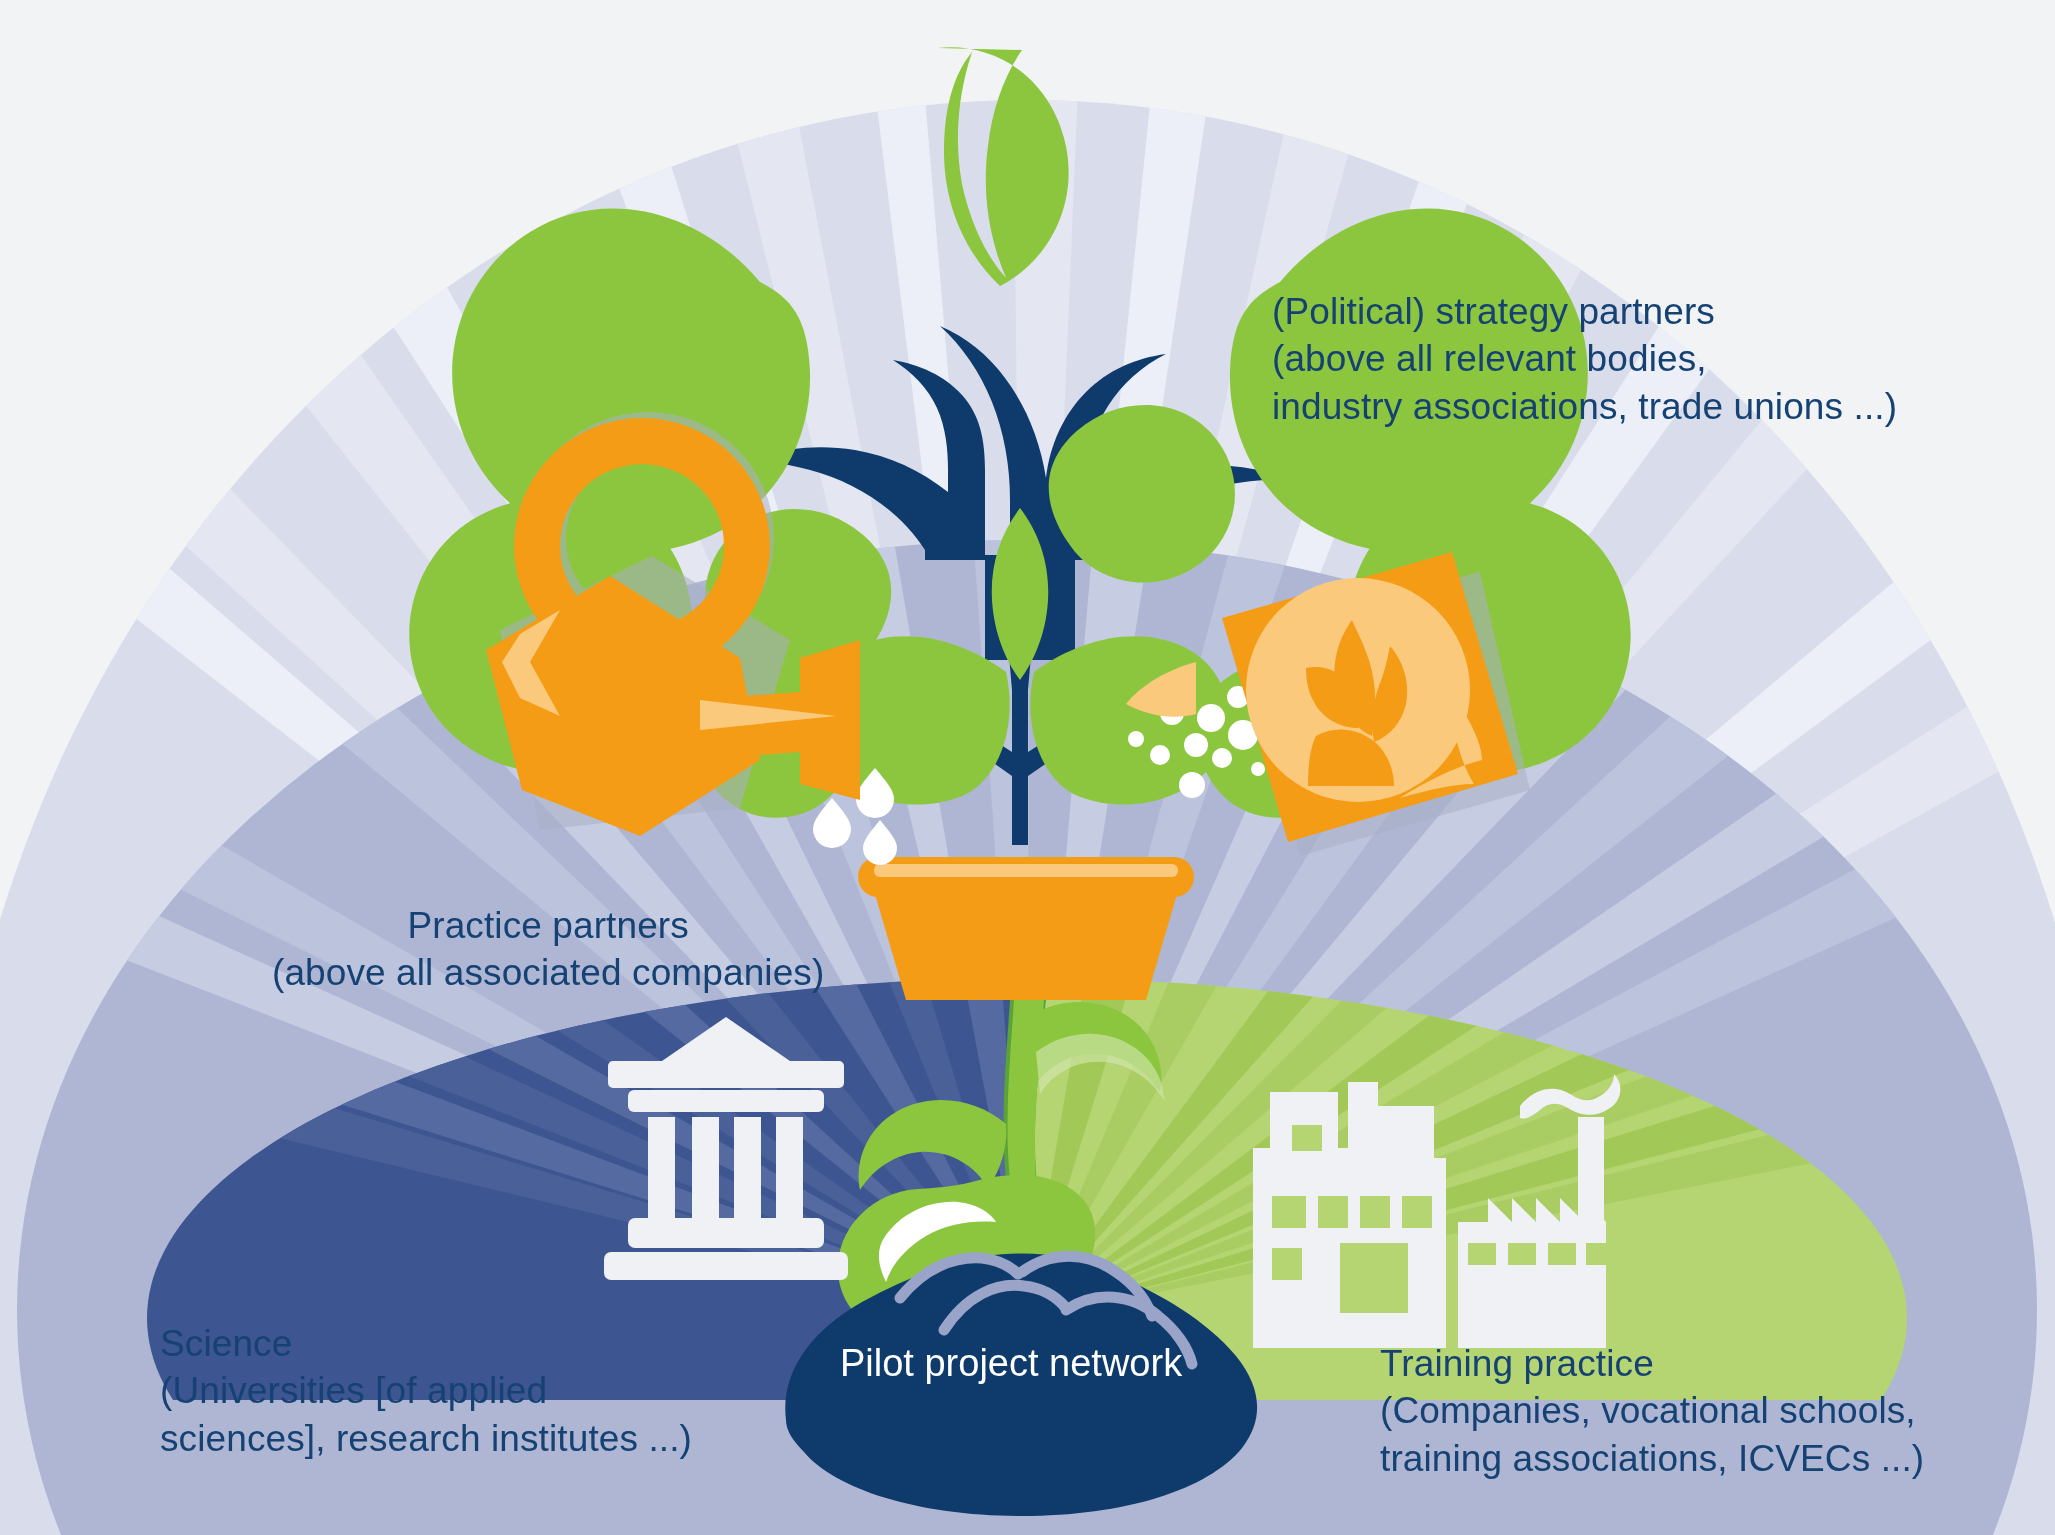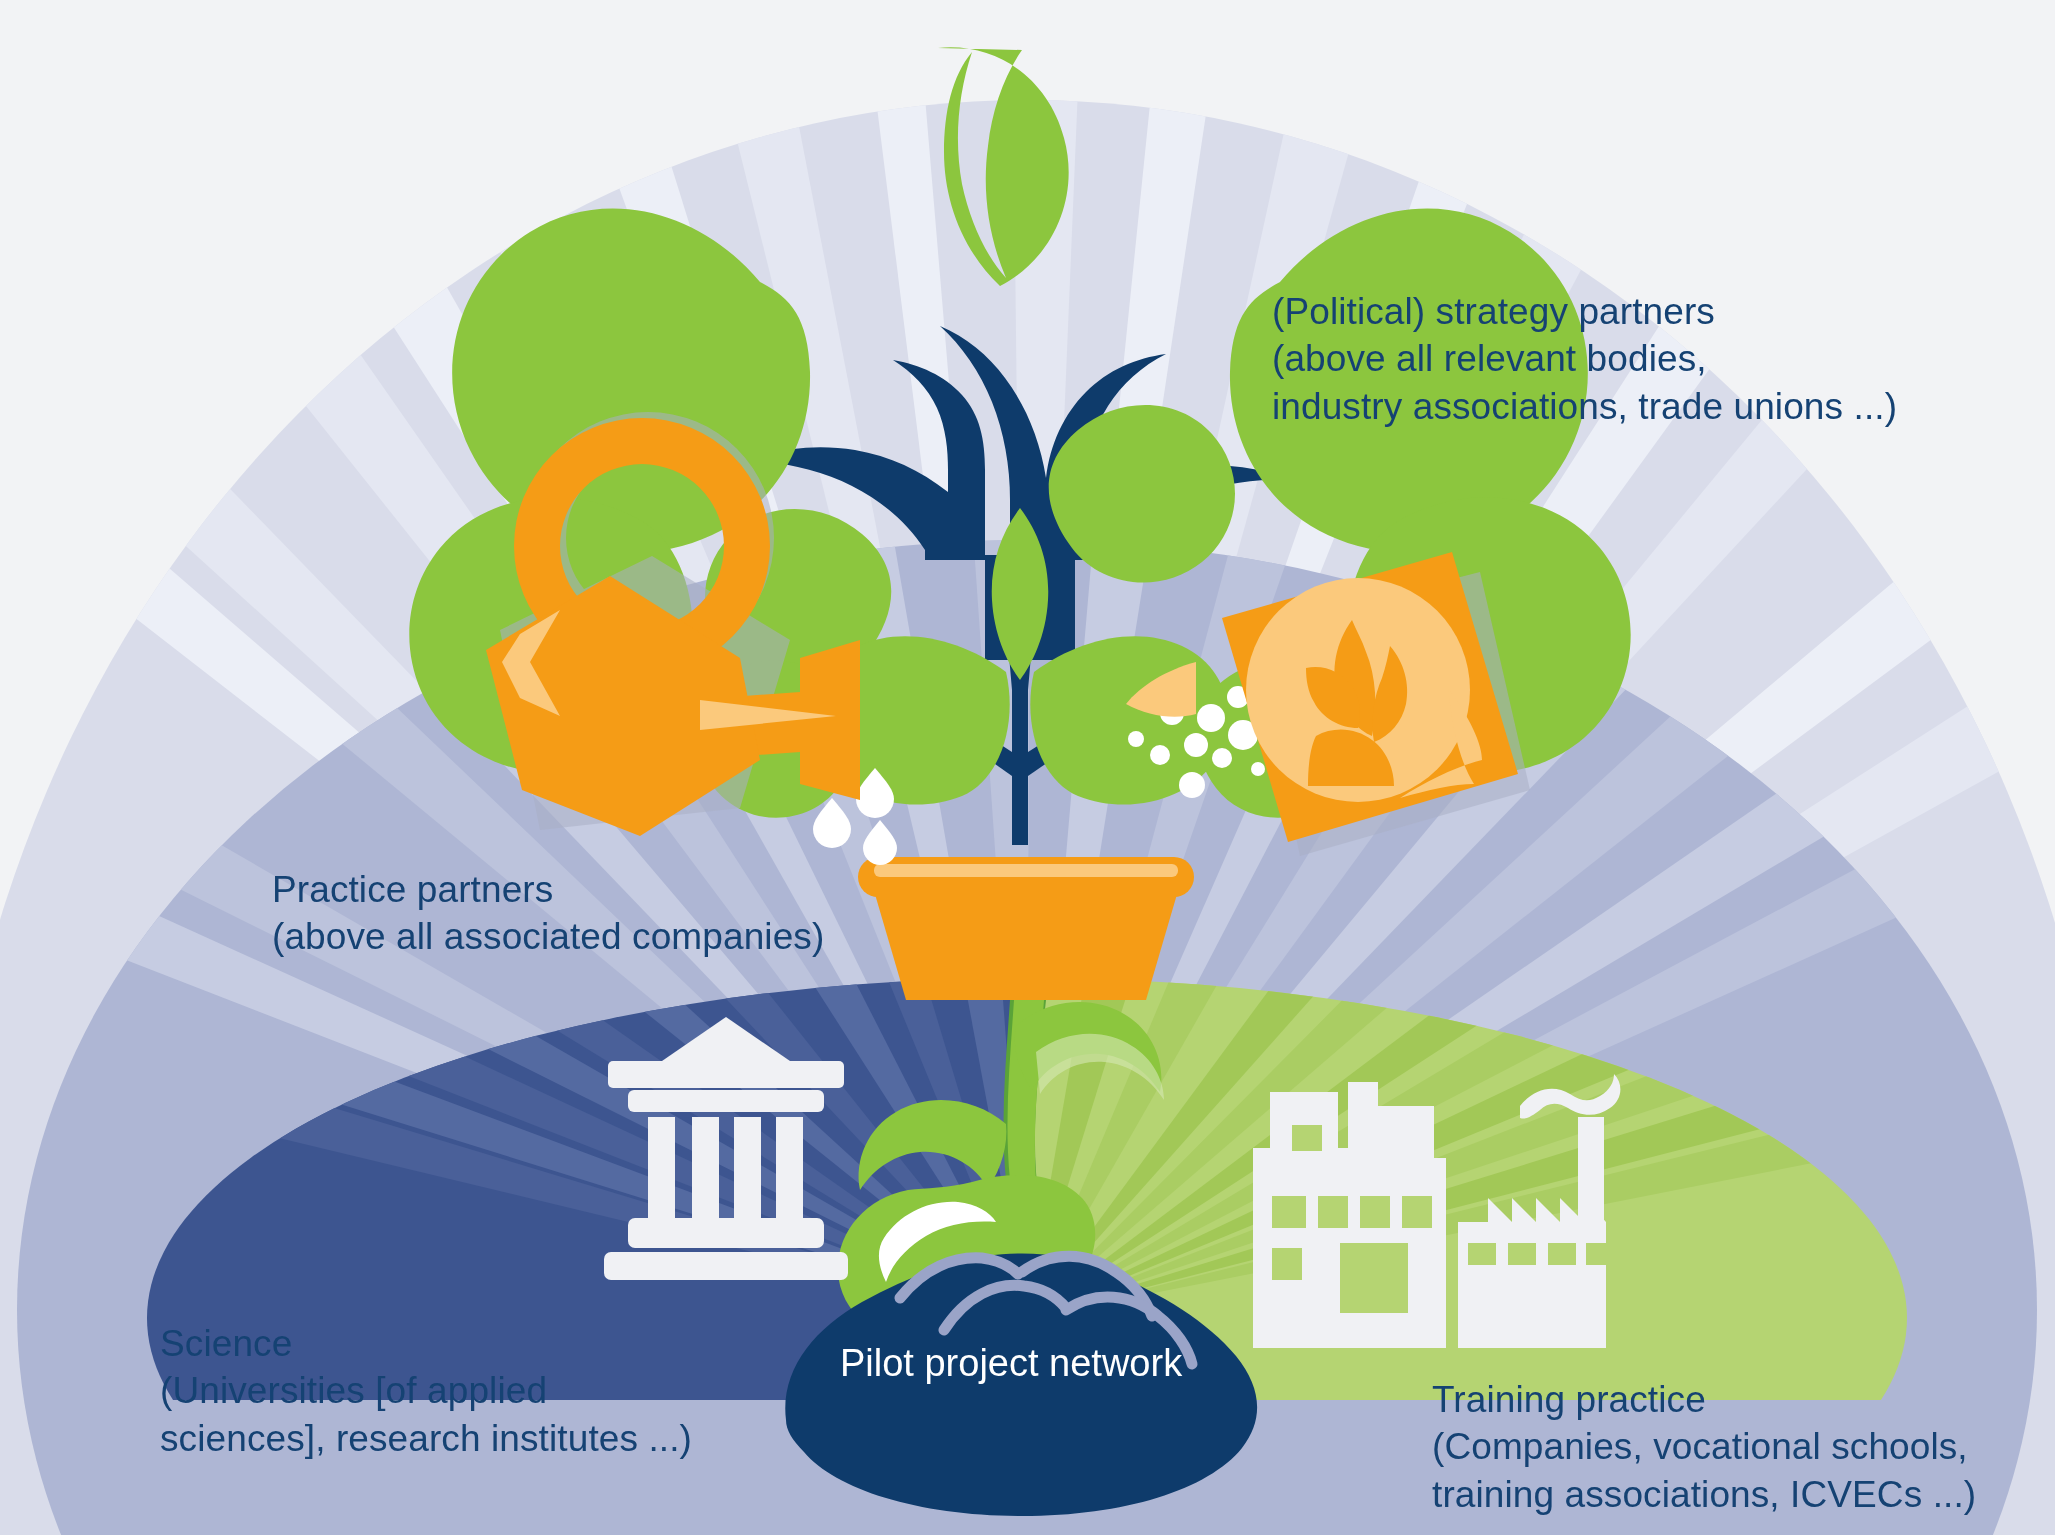--- a/index.html
+++ b/index.html
@@ -2,23 +2,23 @@
 <html><head>
 <meta charset="utf-8">
 <style>
   html,body{margin:0;padding:0;background:#f2f3f5;}
   #stage{position:relative;width:2055px;height:1535px;overflow:hidden;
          background:#f2f3f5;font-family:"Liberation Sans",sans-serif;}
   #art{position:absolute;inset:0;width:2055px;height:1535px;}
   .lbl{position:absolute;color:#154273;font-size:37px;line-height:1.28;
        white-space:pre;letter-spacing:.1px;font-family:"Liberation Sans",sans-serif;}
   #lbl-strategy{left:1272px;top:288px;}
-  #lbl-practice{left:272px;top:866px;}
+  #lbl-practice{left:272px;top:902px;text-align:center;}
   #lbl-science{left:160px;top:1320px;}
-  #lbl-training{left:1432px;top:1340px;margin-top:36px;}
+  #lbl-training{left:1380px;top:1340px;}
   #lbl-pilot{position:absolute;left:840px;top:1342px;width:320px;text-align:center;
              color:#ffffff;font-size:38px;white-space:nowrap;
              font-family:"Liberation Sans",sans-serif;}
 </style>
 </head>
 <body>
 
 <div id="stage">
 
   <svg id="art" viewBox="0 0 2055 1535" xmlns="http://www.w3.org/2000/svg">

